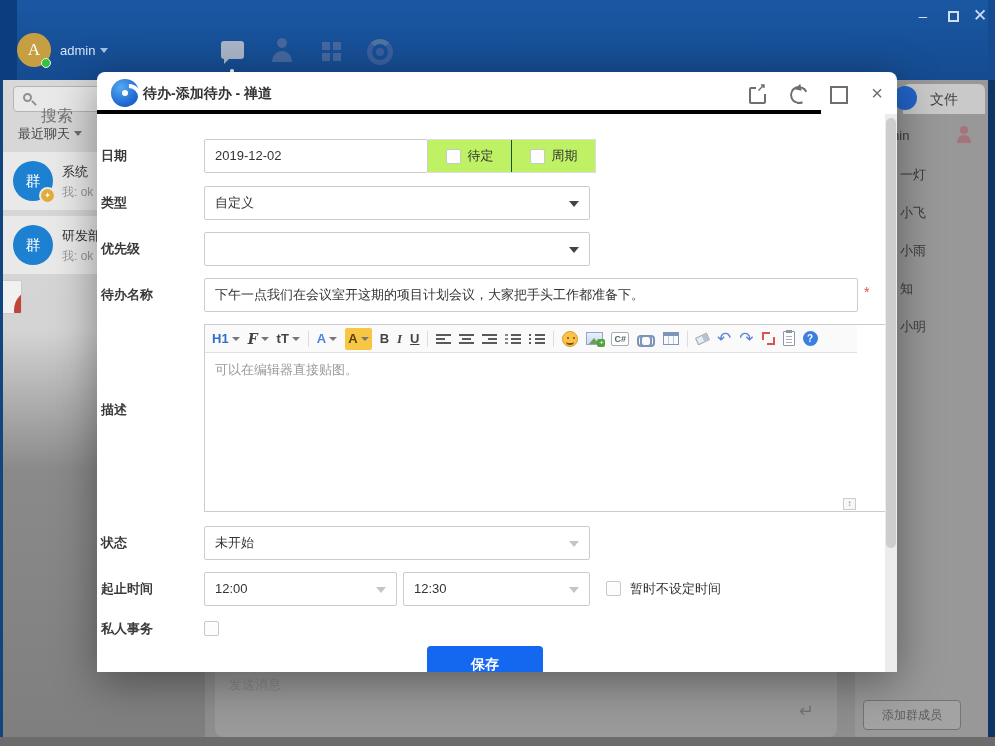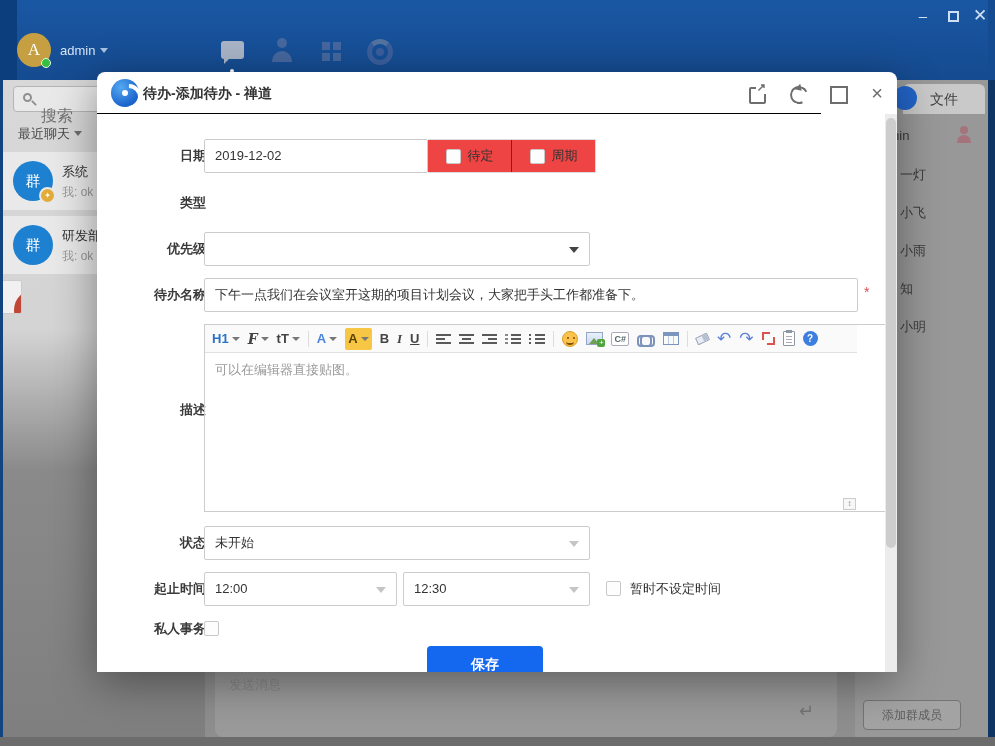--- a/index.html
+++ b/index.html
@@ -74,48 +74,48 @@
 .i-member.show{display:block}
 .i-member::before{content:"";position:absolute;left:4px;top:0;width:8px;height:8px;border-radius:50%;background:#a5737c}
 .i-member::after{content:"";position:absolute;left:1px;bottom:0;width:14px;height:8px;border-radius:7px 7px 0 0;background:#a5737c}
 #add-member-btn{position:absolute;left:8px;top:620px;width:98px;height:30px;border:1px solid #747474;border-radius:4px;
  background:#a3a3a3;font-size:12px;color:#5c5c5c;text-align:center;line-height:28px}
 #blue-dot{left:893px;top:86px;width:24px;height:24px;border-radius:50%;background:#2264c8;z-index:5}
 
 
 #modal{left:97px;top:72px;width:800px;height:600px;background:#fff;border-radius:8px 8px 0 0;
  box-shadow:0 10px 45px rgba(0,0,0,.4);z-index:10;overflow:hidden}
-#m-header{position:absolute;left:0;top:0;width:724px;height:42px;border-bottom:1px solid #000000}
+#m-header{position:absolute;left:0;top:0;width:724px;height:42px;border-bottom:4px solid #000000}
 .logo-x{position:absolute;left:14px;top:7px;width:28px;height:28px;border-radius:50%;
  background:radial-gradient(circle at 35% 30%,#55a9f2,#1a64cc 70%)}
 .logo-x::before{content:"";position:absolute;left:5px;top:5px;width:18px;height:18px;border-radius:50%;
  border:4px solid #fff;border-left-color:transparent;border-bottom-color:transparent;transform:rotate(45deg)}
 .logo-x::after{content:"";position:absolute;left:11px;top:11px;width:6px;height:6px;border-radius:50%;background:#fff}
 #m-title{position:absolute;left:46px;top:0;line-height:42px;font-size:14px;font-weight:bold;color:#333}
 .hi{position:absolute;top:12px;width:18px;height:18px;color:#6e6e6e}
 #hi-ext{left:651px}#hi-refresh{left:691px}#hi-max{left:731px}#hi-close{left:771px;font-size:20px;line-height:18px;text-align:center}
 #hi-ext::before{content:"";position:absolute;left:1px;top:3px;width:13px;height:13px;border:2px solid #6e6e6e;border-radius:2px}
 #hi-ext::after{content:"\2197";position:absolute;right:-1px;top:-3px;font-size:11px;font-weight:bold;background:#fff;padding:0 1px}
 #hi-refresh::before{content:"";position:absolute;left:2px;top:2px;width:14px;height:14px;border:2px solid #6e6e6e;border-radius:50%;border-right-color:transparent;transform:rotate(20deg)}
 #hi-refresh::after{content:"";position:absolute;right:0;top:2px;border:4px solid transparent;border-left:6px solid #6e6e6e;transform:rotate(45deg)}
 #hi-max::before{content:"";position:absolute;left:2px;top:2px;width:14px;height:14px;border:2px solid #6e6e6e}
 
 #m-body{position:absolute;left:0;top:42px;width:800px;height:558px}
 #sb-track{position:absolute;right:0;top:0;width:12px;height:558px;background:#ececec}
 #sb-thumb{position:absolute;right:1px;top:4px;width:10px;height:430px;border-radius:5px;background:#cdcdcd}
 
-.f-label{position:absolute;left:16px;width:93px;text-align:right;font-size:13px;font-weight:bold;color:#3a3a3a;height:34px;line-height:34px}
+.f-label{position:absolute;left:4px;width:93px;font-size:13px;font-weight:bold;color:#3a3a3a;height:34px;line-height:34px}
 .inp,.sel{position:absolute;height:34px;border:1px solid #ccc;border-radius:2px;background:#fff;
  font-size:13px;color:#333;line-height:32px;padding:0 10px;overflow:hidden;white-space:nowrap}
 .car-b{position:absolute;right:10px;top:14px;border:5px solid transparent;border-top:6px solid #444}
 .car-g{position:absolute;right:10px;top:14px;border:5px solid transparent;border-top:6px solid #c5c5c5}
 .cb{position:absolute;width:15px;height:15px;background:#fdfdfd;border:1px solid #c8c8c8;border-radius:2px}
 
 #row-date .inp{left:107px;top:25px;width:224px}
-#date-addon{position:absolute;left:331px;top:25px;width:168px;height:34px;display:flex;background:#ef4444;border:1px solid #ddd;border-left:none}
+#date-addon{position:absolute;left:331px;top:25px;width:168px;height:34px;display:flex;background:#bef264;border:1px solid #ddd;border-left:none}
 .addon-cell{position:relative;flex:1;display:flex;align-items:center;justify-content:center;gap:7px;font-size:13px;color:#333}
 .addon-cell+.addon-cell{border-left:1px solid #14532d}
 .addon-cell .cb{position:static}
 
 #sel-type{left:107px;top:72px;width:386px}
 #sel-priority{left:107px;top:118px;width:386px}
 #inp-name{left:107px;top:164px;width:654px}
 #req-star{position:absolute;left:767px;top:170px;color:#e34d4d;font-size:14px}
 
 #editor{position:absolute;left:107px;top:210px;width:722px;height:188px;border:1px solid #ccc}
@@ -286,20 +286,21 @@
           <span>待定</span>
         </div>
         <div class="addon-cell">
           <span class="cb"></span>
           <span>周期</span>
         </div>
       </div>
     </div>
 
     <div class="f-label" style="top:72px">类型</div>
+    <div class="sel" id="sel-type"><span>自定义</span><span class="car-b"></span></div>
 
     <div class="f-label" style="top:118px">优先级</div>
     <div class="sel" id="sel-priority"><span></span><span class="car-b"></span></div>
 
     <div class="f-label" style="top:164px">待办名称</div>
     <div class="inp" id="inp-name">下午一点我们在会议室开这期的项目计划会议，大家把手头工作都准备下。</div>
     <div id="req-star">*</div>
 
     <div class="f-label" style="top:279px">描述</div>
     <div id="editor">

